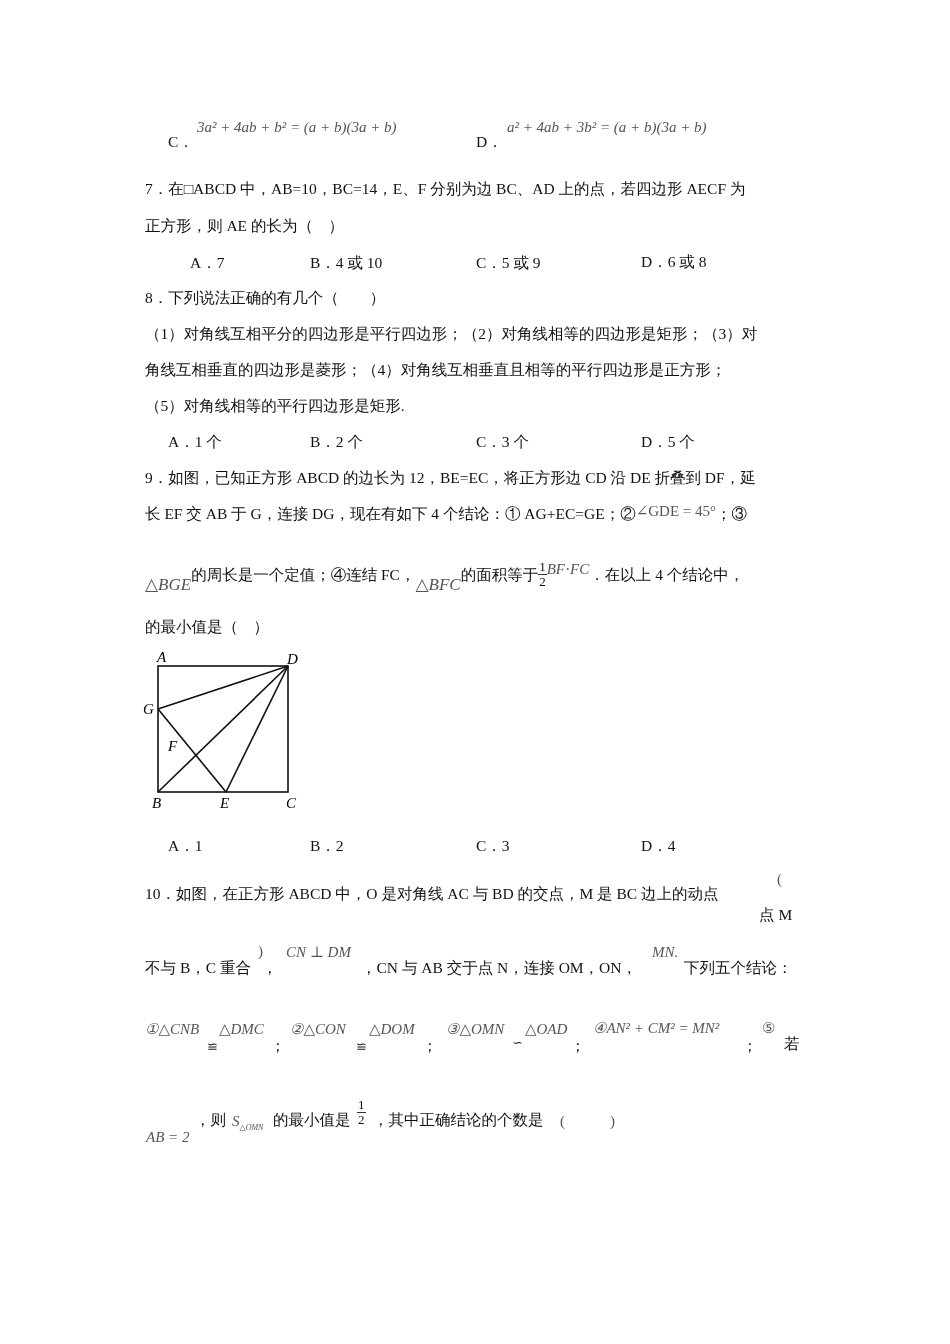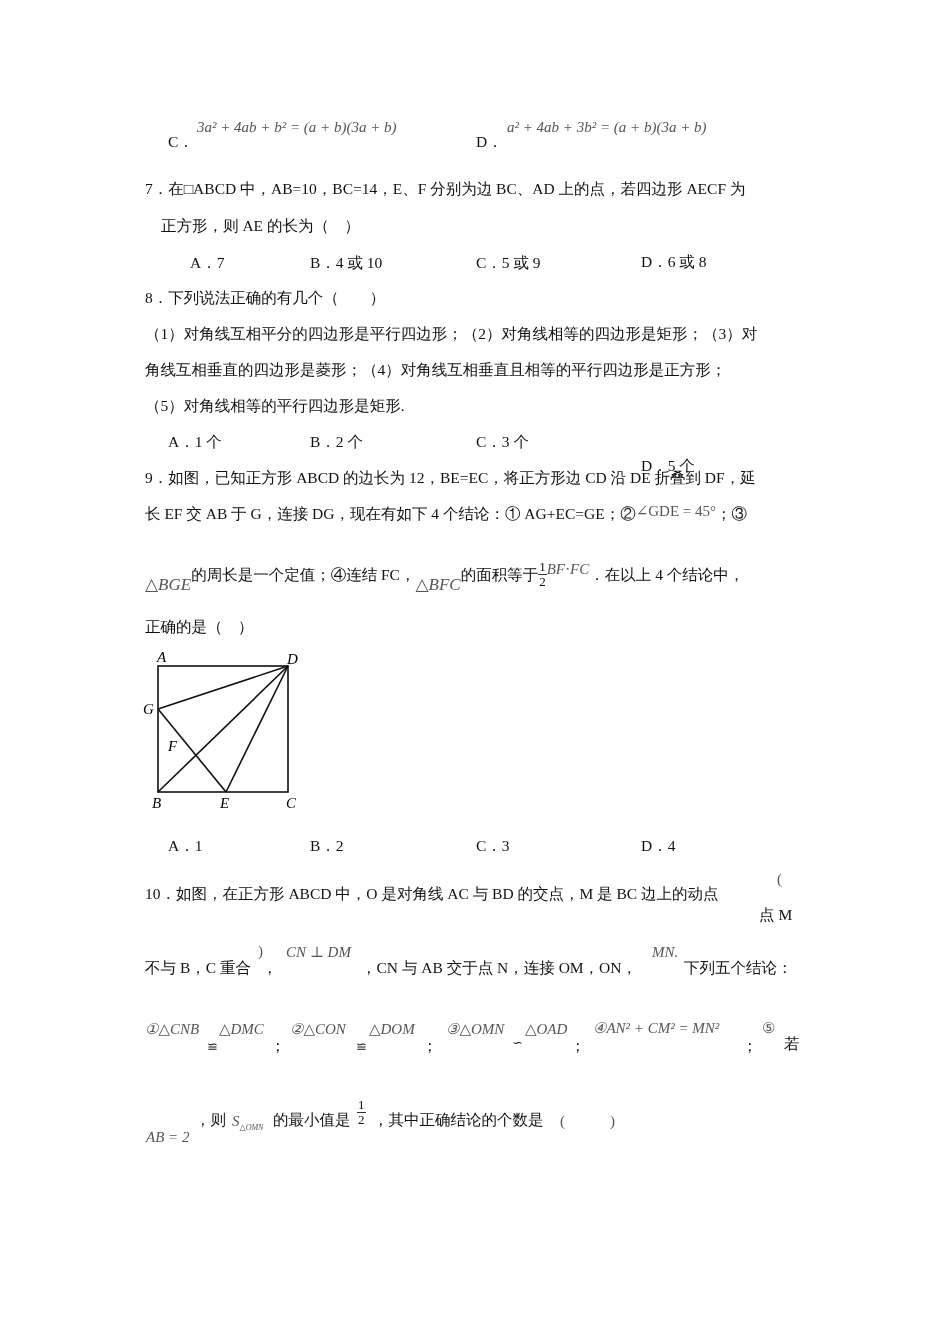--- a/index.html
+++ b/index.html
@@ -16,43 +16,43 @@
 </style>
 </head>
 <body>
 
 <div class="abs" style="left:168px;top:134px;">C．</div>
 <div class="abs math" style="left:197px;top:120px;">3a² + 4ab + b² = (a + b)(3a + b)</div>
 <div class="abs" style="left:476px;top:134px;">D．</div>
 <div class="abs math" style="left:507px;top:120px;">a² + 4ab + 3b² = (a + b)(3a + b)</div>
 
 <div class="abs" style="left:145px;top:181px;">7．在□ABCD 中，AB=10，BC=14，E、F 分别为边 BC、AD 上的点，若四边形 AECF 为</div>
-<div class="abs" style="left:145px;top:218px;margin-left:16px;">正方形，则 AE 的长为（　）</div>
+<div class="abs" style="left:145px;top:218px;">正方形，则 AE 的长为（　）</div>
 <div class="opt" style="left:168px;top:255px;margin-left:22px;">A．7</div>
 <div class="opt" style="left:310px;top:255px;">B．4 或 10</div>
 <div class="opt" style="left:476px;top:255px;">C．5 或 9</div>
 <div class="opt" style="left:641px;top:254px;">D．6 或 8</div>
 
 <div class="abs" style="left:145px;top:290px;">8．下列说法正确的有几个（　　）</div>
 <div class="abs" style="left:145px;top:326px;">（1）对角线互相平分的四边形是平行四边形；（2）对角线相等的四边形是矩形；（3）对</div>
 <div class="abs" style="left:145px;top:362px;">角线互相垂直的四边形是菱形；（4）对角线互相垂直且相等的平行四边形是正方形；</div>
 <div class="abs" style="left:145px;top:398px;">（5）对角线相等的平行四边形是矩形.</div>
 <div class="opt" style="left:168px;top:434px;">A．1 个</div>
 <div class="opt" style="left:310px;top:434px;">B．2 个</div>
 <div class="opt" style="left:476px;top:434px;">C．3 个</div>
-<div class="opt" style="left:641px;top:434px;margin-top:24px;">D．5 个</div>
+<div class="opt" style="left:641px;top:434px;">D．5 个</div>
 
 <div class="abs" style="left:145px;top:470px;">9．如图，已知正方形 ABCD 的边长为 12，BE=EC，将正方形边 CD 沿 DE 折叠到 DF，延</div>
 <div class="abs" style="left:145px;top:506px;">
   <span>长 EF 交 AB 于 G，连接 DG，现在有如下 4 个结论：① AG+EC=GE；②</span><span class="math mathn" style="position:relative;top:-3px;">∠GDE = 45°</span><span>；③</span>
 </div>
 <div class="abs" style="left:145px;top:562px;">
   <span class="math" style="position:relative;top:10px;font-size:17px;">△BGE</span><span>的周长是一个定值；④连结 FC，</span><span class="math" style="position:relative;top:10px;font-size:17px;">△BFC</span><span>的面积等于</span><span class="frac" style="position:relative;top:-2px;"><span class="num">1</span><span class="den">2</span></span><span class="math" style="position:relative;top:-6px;">BF⋅FC</span><span>．在以上 4 个结论中，</span>
 </div>
-<div class="abs" style="left:145px;top:619px;">正确的是（　）</div>
+<div class="abs" style="left:145px;top:619px;">的最小值是（　）</div>
 
 <svg style="position:absolute;left:140px;top:645px;" width="180" height="170">
   <g stroke="#111" stroke-width="1.6" fill="none">
     <rect x="18" y="21" width="130" height="126"></rect>
     <line x1="18" y1="64" x2="148" y2="21"></line>
     <line x1="18" y1="147" x2="148" y2="21"></line>
     <line x1="18" y1="64" x2="86" y2="147"></line>
     <line x1="86" y1="147" x2="148" y2="21"></line>
   </g>
   <text x="17" y="17">A</text>

